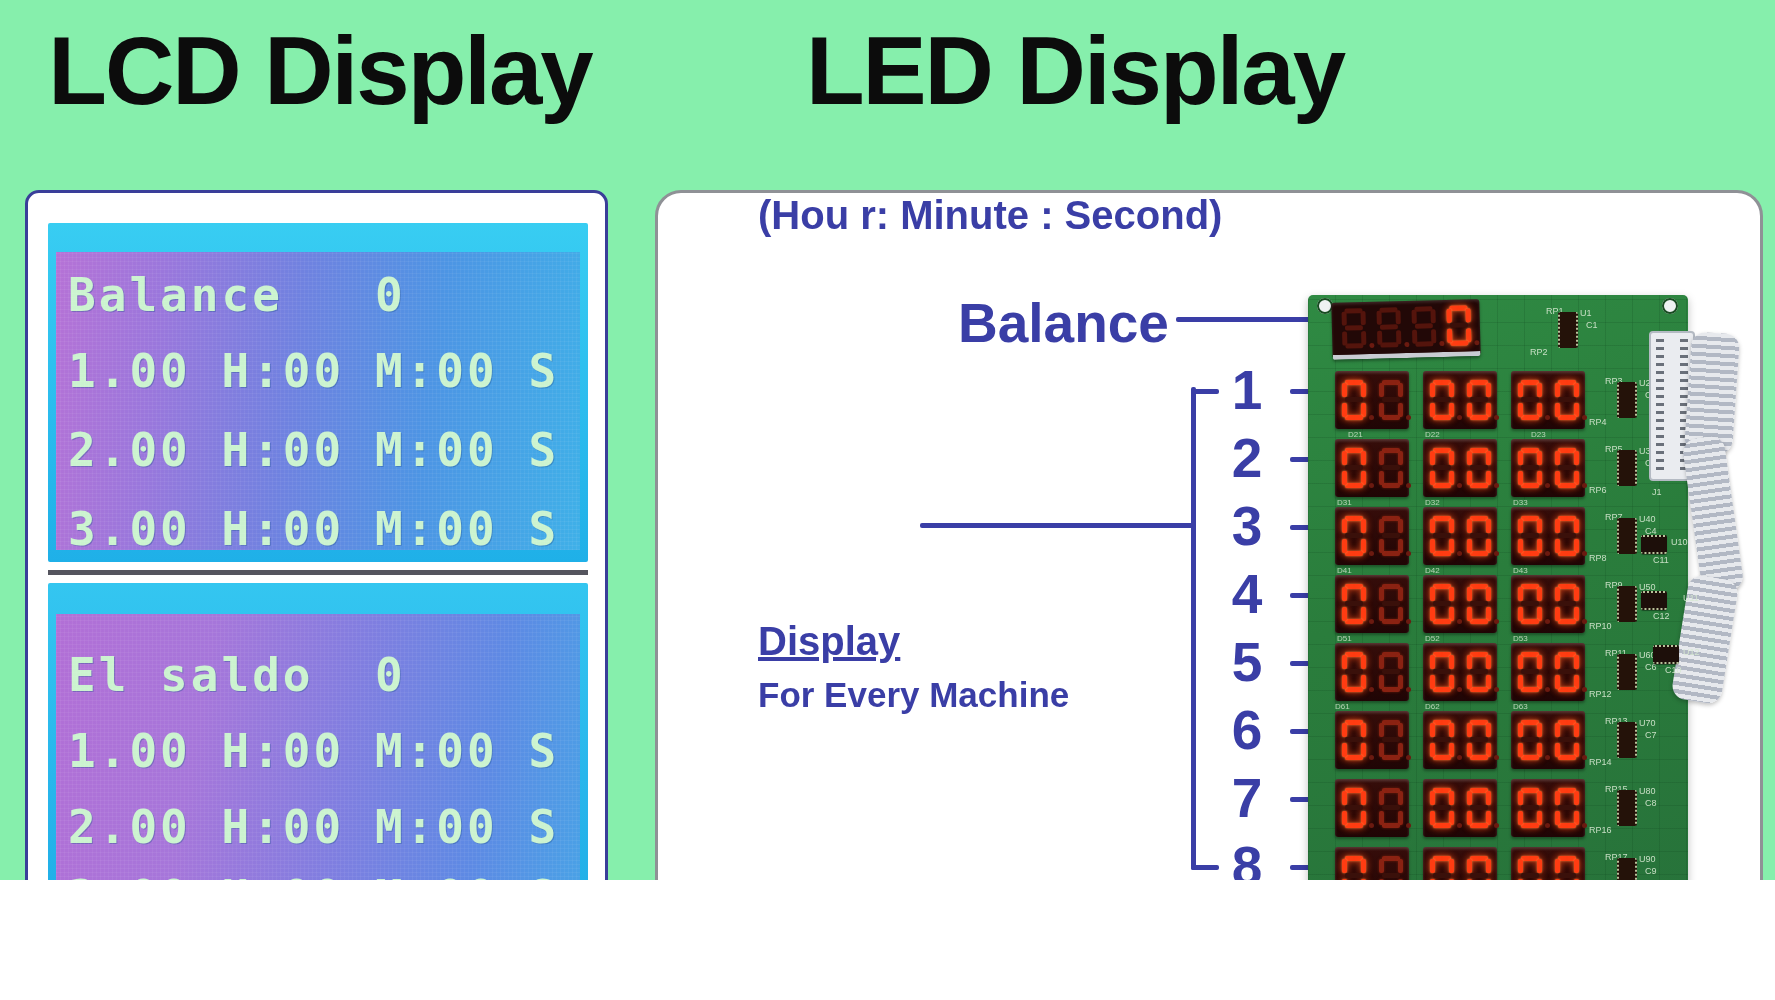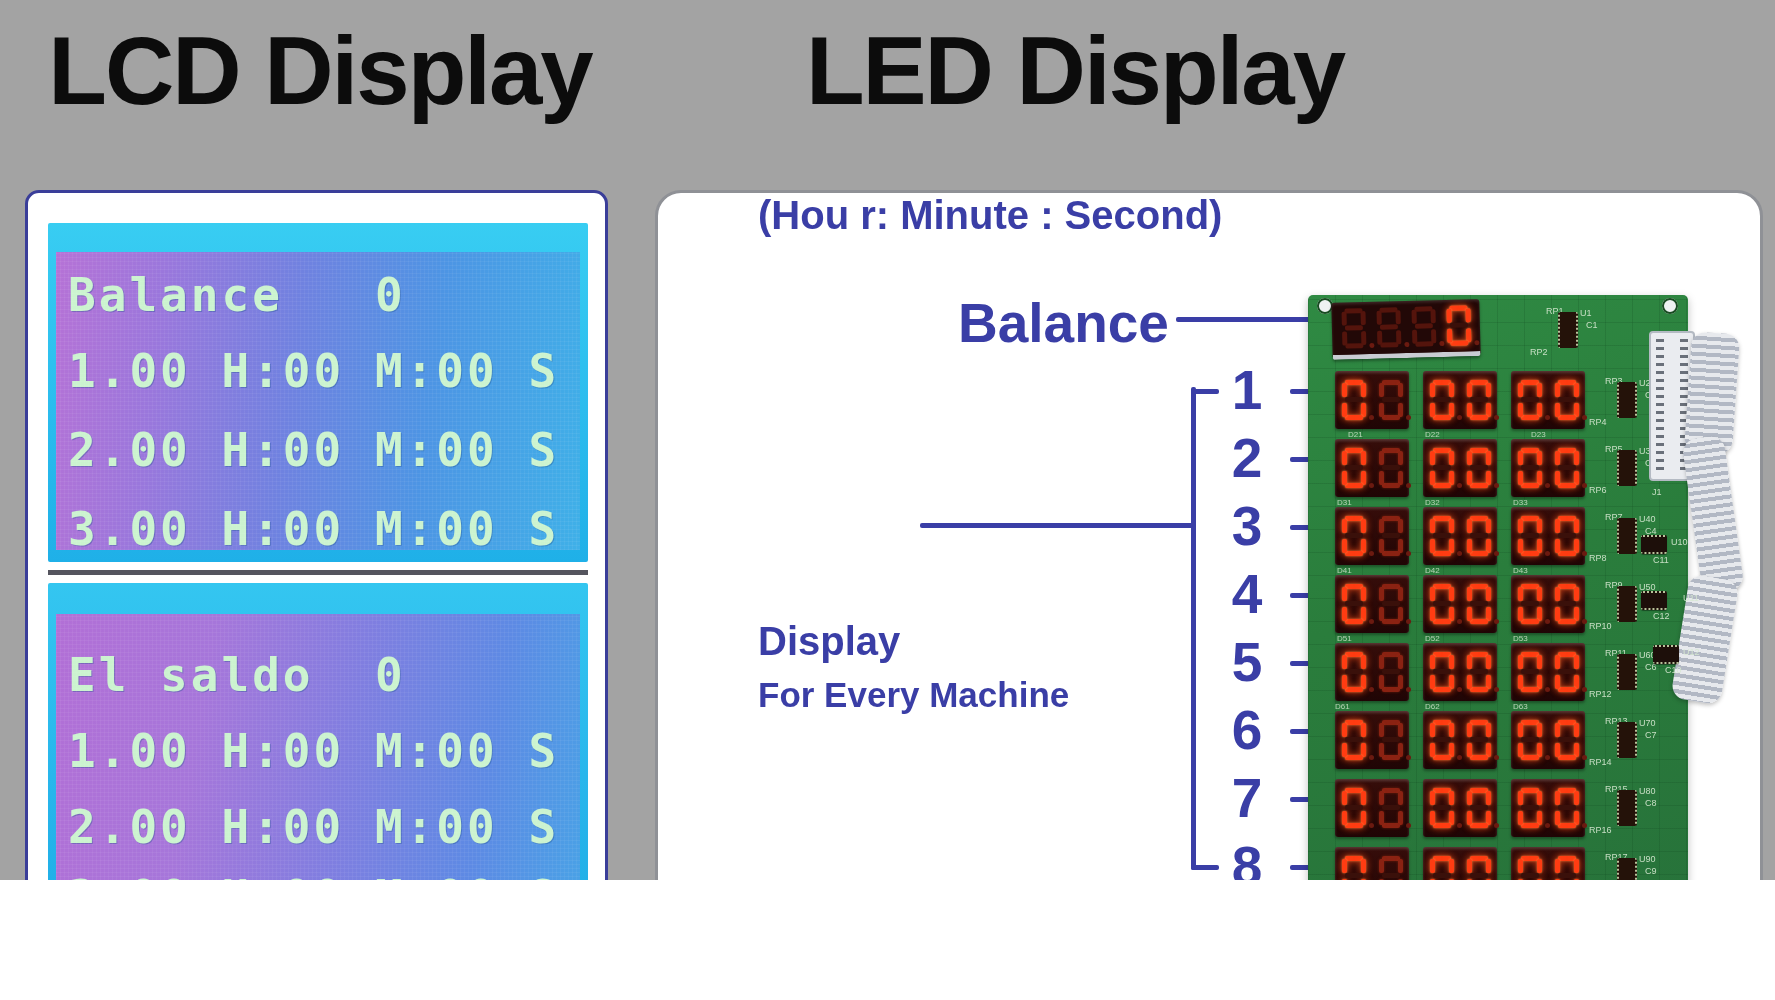--- a/index.html
+++ b/index.html
@@ -1,16 +1,16 @@
 <!DOCTYPE html>
 <html><head>
 <meta charset="utf-8">
 <style>
   html,body{margin:0;padding:0;background:#ffffff;}
-  #canvas{position:relative;width:1775px;height:880px;background:#a3a3a3;overflow:hidden;
+  #canvas{position:relative;width:1775px;height:880px;background:#86efac;overflow:hidden;
           font-family:"Liberation Sans",sans-serif;}
 
   
   .main-title{position:absolute;top:16px;font-weight:700;font-size:96px;line-height:1.15;
               letter-spacing:-2px;color:#0c0c0c;text-align:center;white-space:nowrap;}
   #title-lcd{left:30px;width:580px;}
   #title-led{left:790px;width:570px;}
 
   
   #lcd-panel{position:absolute;left:25px;top:190px;width:583px;height:768px;background:#fff;
@@ -43,21 +43,21 @@
   
   #led-panel{position:absolute;left:655px;top:190px;width:1108px;height:760px;background:#fff;
              border:3px solid #8f9196;border-radius:26px;box-sizing:border-box;}
   .blue{color:#3a3ea6;}
   .ann-line{position:absolute;height:5px;background:#3a3ea6;border-radius:2px;}
   #balance-label{position:absolute;left:300px;top:98px;font-size:55px;font-weight:700;white-space:nowrap;}
   #balance-line{left:518px;top:124px;width:182px;}
   .desc-line{position:absolute;left:100px;font-weight:700;font-size:40px;white-space:nowrap;}
   .desc-line:nth-of-type(1){top:312px;}
   .desc-line:nth-of-type(2){top:372px;}
-  .desc-line:nth-of-type(3){top:426px;}
+  .desc-line:nth-of-type(3){top:426px;text-decoration:underline;}
   .desc-line:nth-of-type(4){top:482px;font-size:35px;}
   #display-line{left:262px;top:330px;width:274px;}
   #bracket-v{position:absolute;left:533px;top:194px;width:5px;height:483px;background:#3a3ea6;border-radius:2px;}
   #bracket-stub-top{left:533px;top:196px;width:28px;}
   #bracket-stub-bottom{left:533px;top:672px;width:28px;}
   .machine-number{position:absolute;left:553px;width:72px;text-align:center;font-size:55px;
                   font-weight:700;color:#3a3ea6;}
   .machine-line{position:absolute;left:632px;width:84px;height:5px;background:#3a3ea6;border-radius:2px;}
 
   

